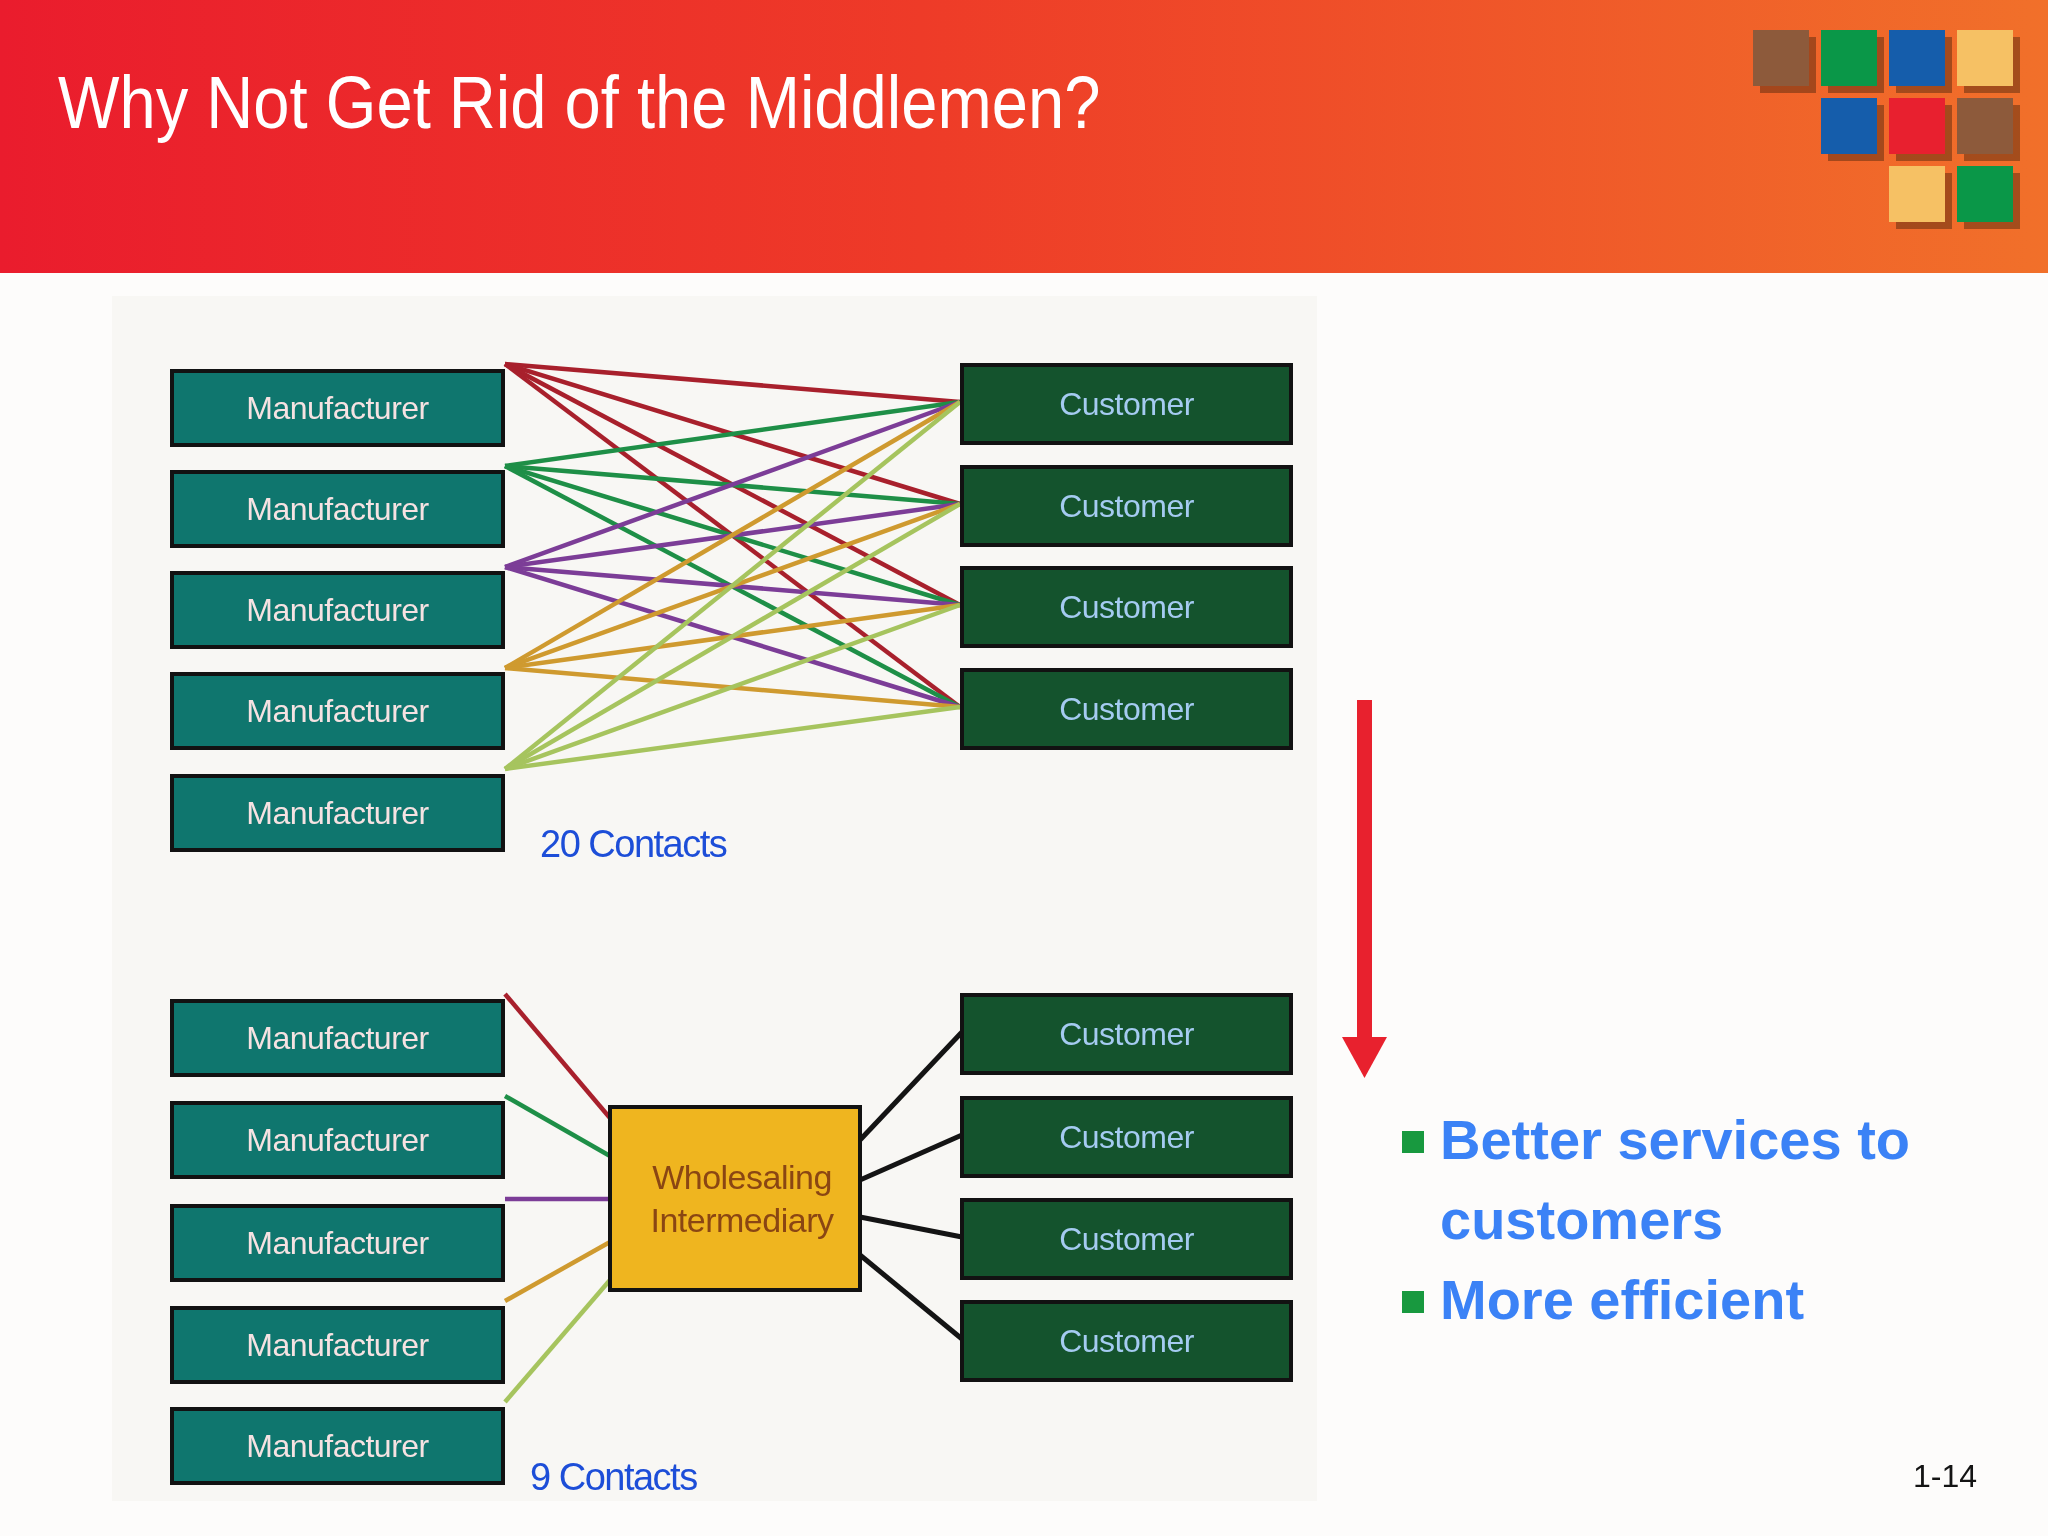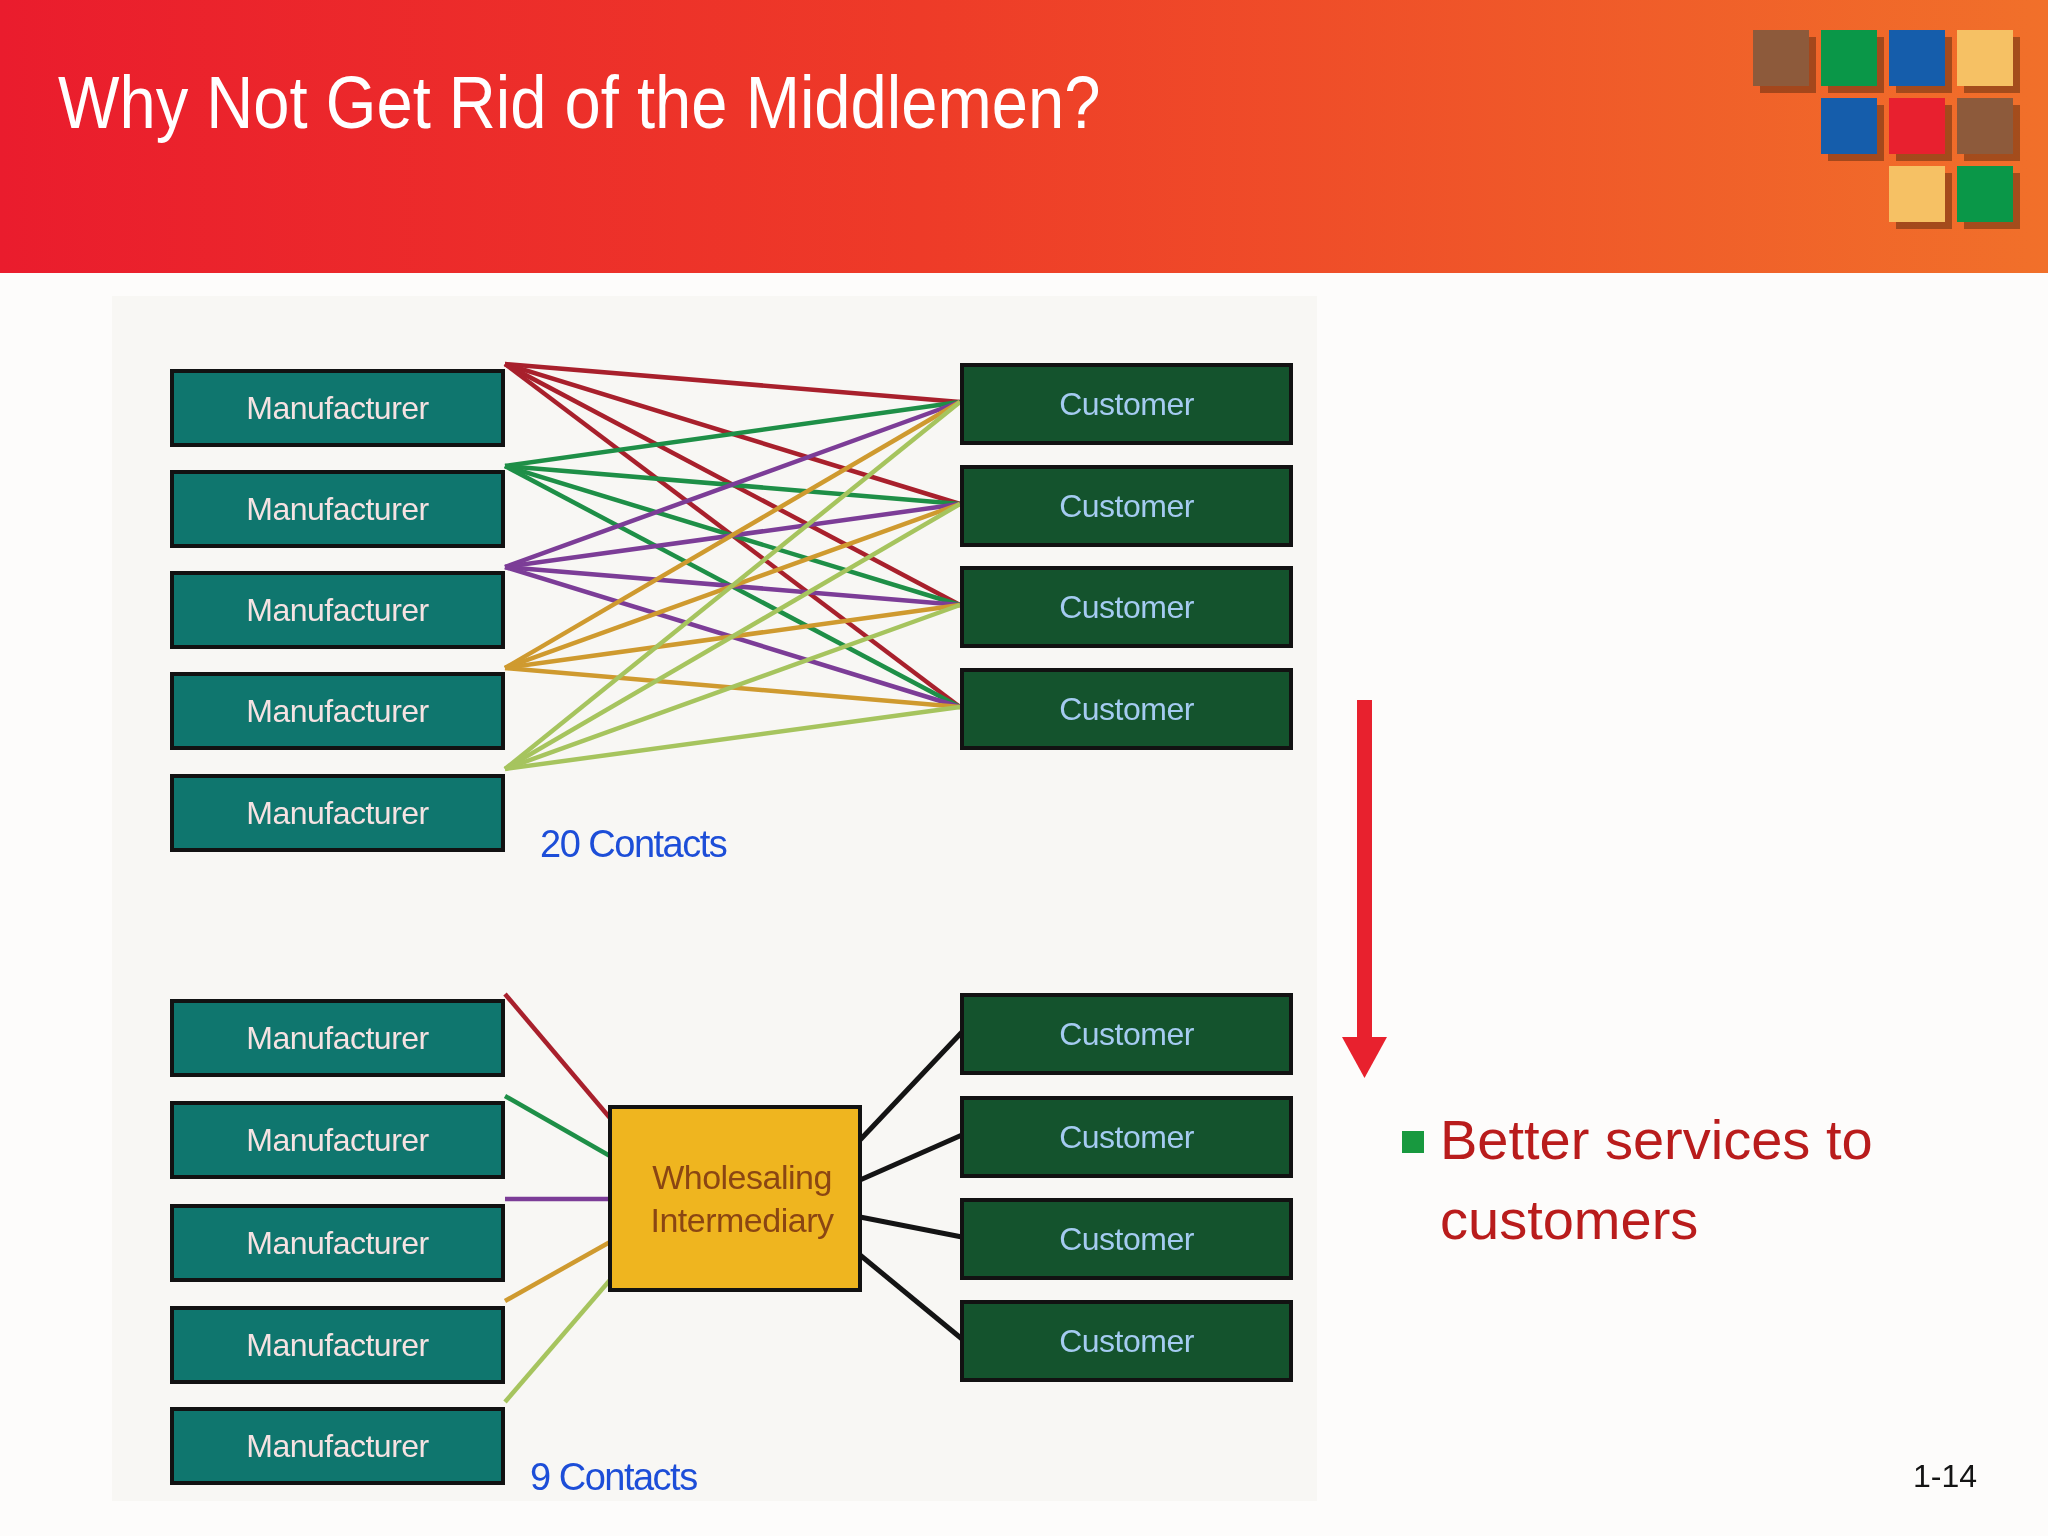--- a/index.html
+++ b/index.html
@@ -45,21 +45,21 @@
     display:block;width:232px;text-align:center;
     color:#8a4613;font-size:34px;line-height:1.25;letter-spacing:-0.5px;
   }
   .caption{
     position:absolute;z-index:2;width:400px;text-align:left;
     font-size:38px;font-weight:normal;color:#1d4ed8;letter-spacing:-1.5px;
   }
   
   .bullets{
     position:absolute;left:1402px;top:1100px;width:610px;z-index:2;
-    color:#b91c1c;font-size:56px;line-height:80px;
+    color:#3b82f6;font-size:56px;line-height:80px;font-weight:bold;
   }
   .bullet-item{padding-left:38px;text-indent:-38px;}
   .bullet-item::before{
     content:"";display:inline-block;width:22px;height:22px;margin-right:16px;
     background:#18993f;transform:translateY(-6px);
   }
   
   .pagenum{
     position:absolute;left:1885px;top:1458px;width:120px;text-align:center;
     font-size:32px;color:#141414;z-index:2;
@@ -187,15 +187,16 @@
     <span>Customer</span>
   </div>
 <div class="box cust" style="top:1300px">
     <span>Customer</span>
   </div>
 
 <div class="caption" style="left:530px;top:1456px">9 Contacts</div>
 
 <div class="bullets">
   <div class="bullet-item">Better services to customers</div>
+  <div class="bullet-item">More efficient</div>
 </div>
 
 <div class="pagenum">1-14</div>
 
 </body></html>

